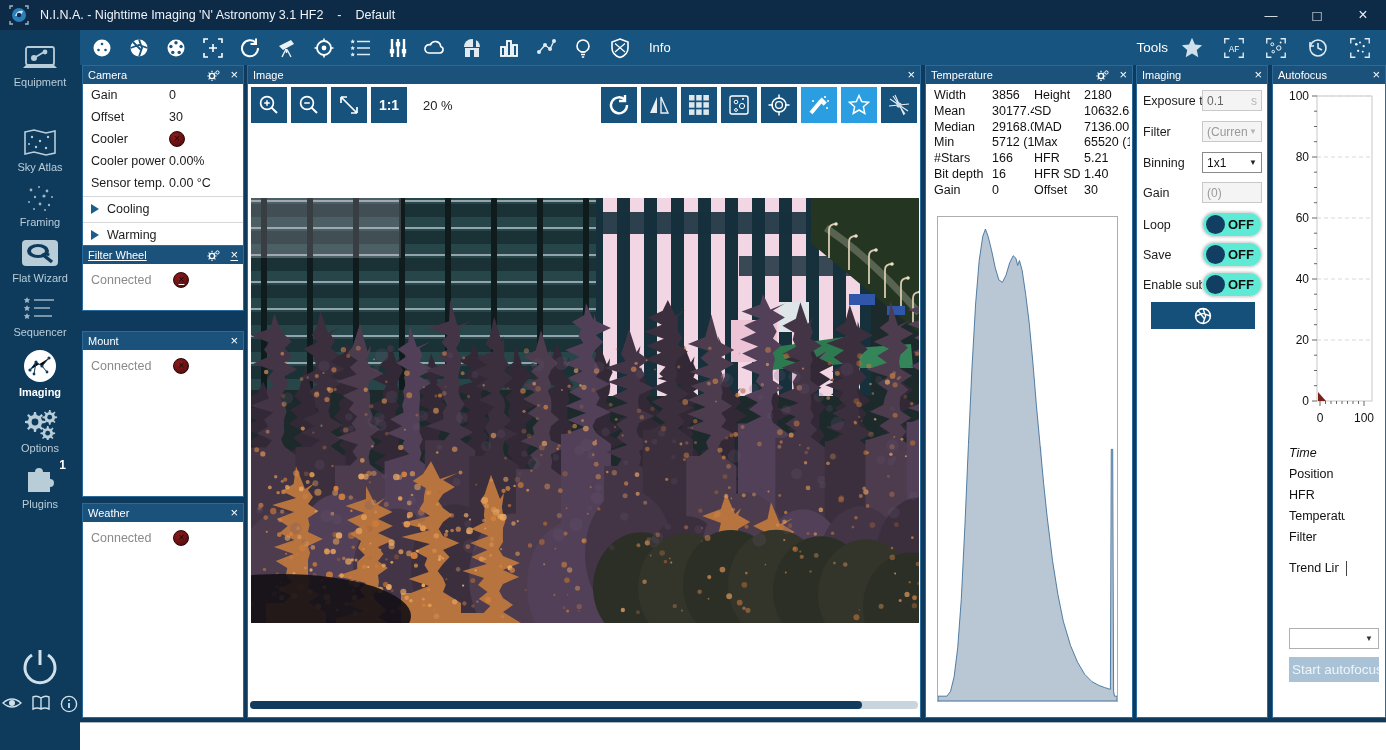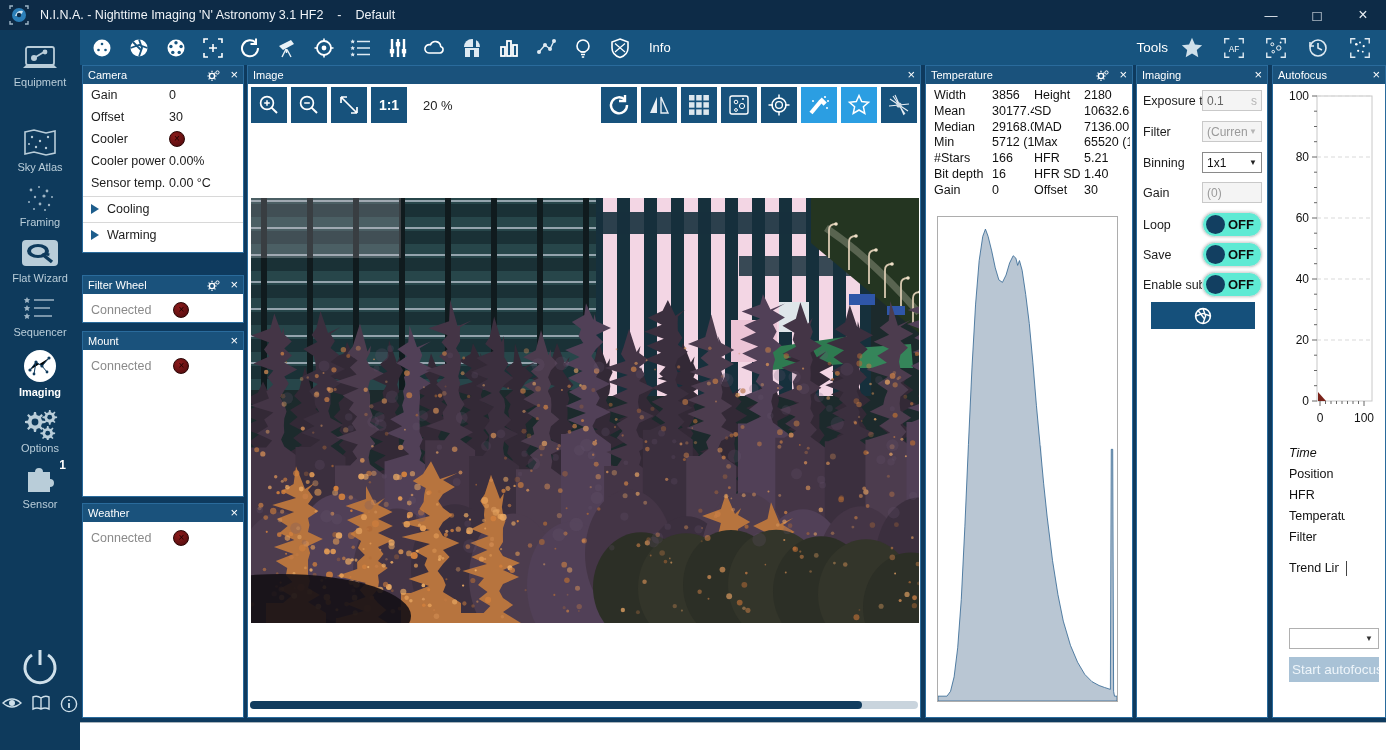--- a/index.html
+++ b/index.html
@@ -350,21 +350,21 @@
             <circle cx="29.7" cy="27.2" r="2.4" fill="#0e3a5c"></circle>
           </g>
         </svg>
       <span class="nav-label">Options</span>
     </div>
     <div class="nav-item" style="top:432px;">
       <span class="nav-badge">1</span>
       <svg width="40" height="34" viewBox="0 0 40 34" style="margin:0 auto;">
           <path d="M8 12 H15 a4 4 0 1 1 8 0 H30 V19 a4 4 0 1 1 0 8 V32 H8 Z" fill="#b9cdd9" transform="translate(0,-2)"></path>
         </svg>
-      <span class="nav-label">Sensor</span>
+      <span class="nav-label">Plugins</span>
     </div>
     <div class="side-bottom" style="top:615px;">
       <svg width="44" height="44" viewBox="0 0 44 44" style="margin:0 auto;">
           <path d="M14 10 a15 15 0 1 0 16 0" stroke="#cfe0ea" stroke-width="3" fill="none"></path>
           <path d="M22 5 V20" stroke="#cfe0ea" stroke-width="3"></path>
         </svg>
     </div>
     <div class="side-bottom" style="top:665px;display:flex;justify-content:center;gap:9px;">
       <span>
           <svg width="20" height="16" viewBox="0 0 20 16">
@@ -427,21 +427,21 @@
         <span class="tri"></span>
         <span>Cooling</span>
       </div>
     <div class="divider"></div>
     <div class="expander">
         <span class="tri"></span>
         <span>Warming</span>
       </div>
   </div>
 
-  <div class="panel" style="left:82px;top:275px;width:162px;height:48px;">
+  <div class="panel" style="left:82px;top:245px;width:162px;height:66px;text-decoration:underline;">
     <div class="phead">
       <span>Filter Wheel</span>
         <span class="grow"></span>
       <span class="gearwrap">
           <svg width="13" height="11" viewBox="0 0 13 11">
             <circle cx="5" cy="6" r="2.6" stroke="#fff" stroke-width="1.4" fill="none"></circle>
             <g stroke="#fff" stroke-width="1.2">
               <path d="M5 2.2 V.8 M5 9.8 V11 M1.8 6 H.4 M9.6 6 H8.2 M2.6 3.6 L1.6 2.6 M7.4 3.6 L8.4 2.6 M2.6 8.4 L1.6 9.4 M7.4 8.4 L8.4 9.4"></path>
             </g>
             <circle cx="10.5" cy="2.5" r="1.6" stroke="#fff" stroke-width="1" fill="none"></circle>

